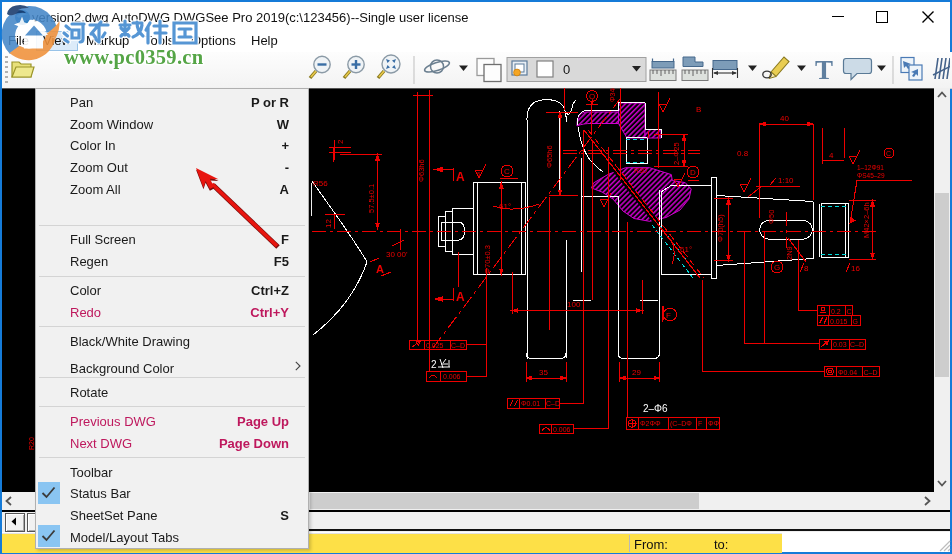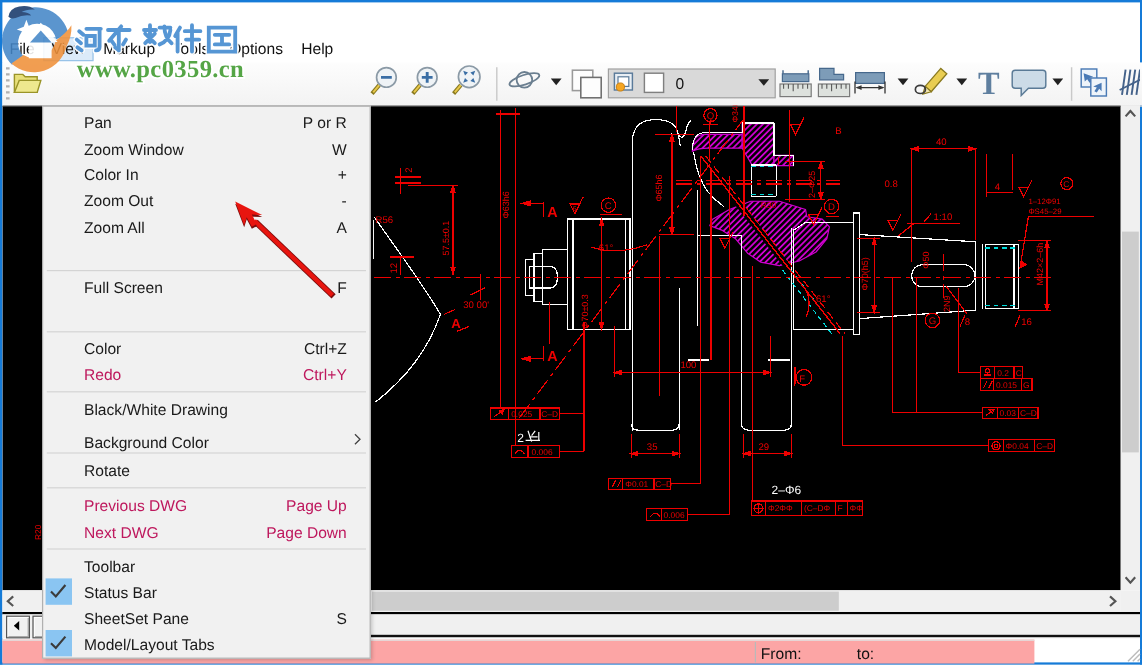--- a/index.html
+++ b/index.html
@@ -19,43 +19,56 @@
   #hthumb{left:308px;top:1px;width:389px;height:16px;background:#cdcdcd;}
   #corner{left:934px;top:492px;width:16px;height:18px;background:#f0f0f0;}
   #paneline{left:2px;top:509.5px;width:948px;height:2px;background:#000;}
   #tabbar{left:2px;top:511.5px;width:948px;height:20px;background:#f0f0f0;}
   .tbtn{position:absolute;top:1px;width:18px;height:17px;background:#f1f1f1;border:1px solid #555;
      box-shadow:inset 1px 1px 0 #fff, inset -1px -1px 0 #aaa;}
   #tabline{left:46px;top:17.5px;width:902px;height:1.5px;background:#111;}
   #tabwhite{left:47.5px;top:0px;width:75px;height:17.5px;background:#fff;}
   #tabsep{left:45px;top:0px;width:1.5px;height:18px;background:#111;}
   #modeltxt{left:60px;top:1px;font-size:13.5px;font-weight:bold;color:#000;}
-  #statusbar{left:2px;top:533px;width:860px;height:19px;background:#fca5a5;border-top:1px solid #e2e2e2;}
+  #statusbar{left:2px;top:533px;width:780px;height:19px;background:#fde047;border-top:1px solid #e2e2e2;}
   #statusbar .lbl{position:absolute;top:3px;font-size:13px;color:#111;}
   #ssep{left:627px;top:1px;width:1px;height:17px;background:#b9b9b9;}
   #menu{left:35px;top:52px;width:274px;height:461px;background:#f1f1f1;border:1px solid #b0b0b0;
      box-shadow:2px 2px 3px rgba(0,0,0,0.18);box-sizing:border-box;font-size:13px;color:#1a1a1a;margin-top:36px;}
   .mrow{position:absolute;left:1px;width:270px;height:21.7px;}
   .mlab{position:absolute;left:33px;top:3.5px;}
-  .msc{position:absolute;right:18px;top:3.5px;}
+  .msc{position:absolute;right:18px;top:3.5px;font-weight:bold;}
   .msub{position:absolute;right:6px;top:2px;font-size:13px;color:#333;}
   .msep{position:absolute;left:3px;width:266px;height:1px;background:#d4d4d4;}
   .dis{color:#be185d;}
   .chk{position:absolute;left:1px;top:-1px;width:22px;height:22px;background:#8ac5f2;}
   .chk svg{position:absolute;left:3px;top:4px;}
 </style>
 </head>
 <body>
 <div id="win">
 
   <div class="abs bord" style="left:0;top:0;width:952px;height:2px"></div>
   <div class="abs bord" style="left:0;top:0;width:2px;height:554px"></div>
   <div class="abs bord" style="left:950px;top:0;width:2px;height:554px"></div>
   <div class="abs bord" style="left:0;top:552px;width:952px;height:2px"></div>
 
+  <div id="titlebar" class="abs">
+    <svg class="abs" style="left:12px;top:7px" width="17" height="17" viewBox="0 0 17 17">
+      <circle cx="8.5" cy="8.5" r="7.5" fill="#2e7fc2"></circle>
+      <path d="M2,7 Q8,2 15,6 Q10,4 5,9 Z" fill="#9fd0ef"></path>
+      <path d="M4,11 Q9,14 14,10 Q10,13 5,12 Z" fill="#cfe8f8"></path>
+    </svg>
+    <div id="title" class="abs">version2.dwg AutoDWG DWGSee Pro 2019(c:\123456)--Single user license</div>
+    <div class="abs" style="left:830px;top:13.5px;width:12px;height:1.5px;background:#000"></div>
+    <div class="abs" style="left:874px;top:9px;width:9.5px;height:9.5px;border:1.4px solid #000"></div>
+    <svg class="abs" style="left:919px;top:8px" width="14" height="14" viewBox="0 0 14 14">
+      <path d="M1.5,1.5 L12.5,12.5 M12.5,1.5 L1.5,12.5" stroke="#000" stroke-width="1.4"></path>
+    </svg>
+  </div>
 
   <div id="menubar" class="abs">
     <div id="viewhl" class="abs"></div>
     <span class="mi" style="left:6px">File</span>
     <span class="mi" style="left:41px">View</span>
     <span class="mi" style="left:84px">Markup</span>
     <span class="mi" style="left:142px">Tools</span>
     <span class="mi" style="left:189px">Options</span>
     <span class="mi" style="left:249px">Help</span>
   </div>
@@ -513,20 +526,24 @@
   </div>
   <div class="mrow" style="top:89.0px">
     <span class="mlab">Zoom All</span>
     <span class="msc">A</span>
   </div>
   <div class="msep" style="top:135.8px"></div>
   <div class="mrow" style="top:139.8px">
     <span class="mlab">Full Screen</span>
     <span class="msc">F</span>
   </div>
+  <div class="mrow" style="top:161.5px">
+    <span class="mlab">Regen</span>
+    <span class="msc">F5</span>
+  </div>
   <div class="msep" style="top:186.6px"></div>
   <div class="mrow" style="top:190.6px">
     <span class="mlab">Color</span>
     <span class="msc">Ctrl+Z</span>
   </div>
   <div class="mrow" style="top:212.3px">
     <span class="mlab dis">Redo</span>
     <span class="msc dis">Ctrl+Y</span>
   </div>
   <div class="msep" style="top:237.4px"></div>

